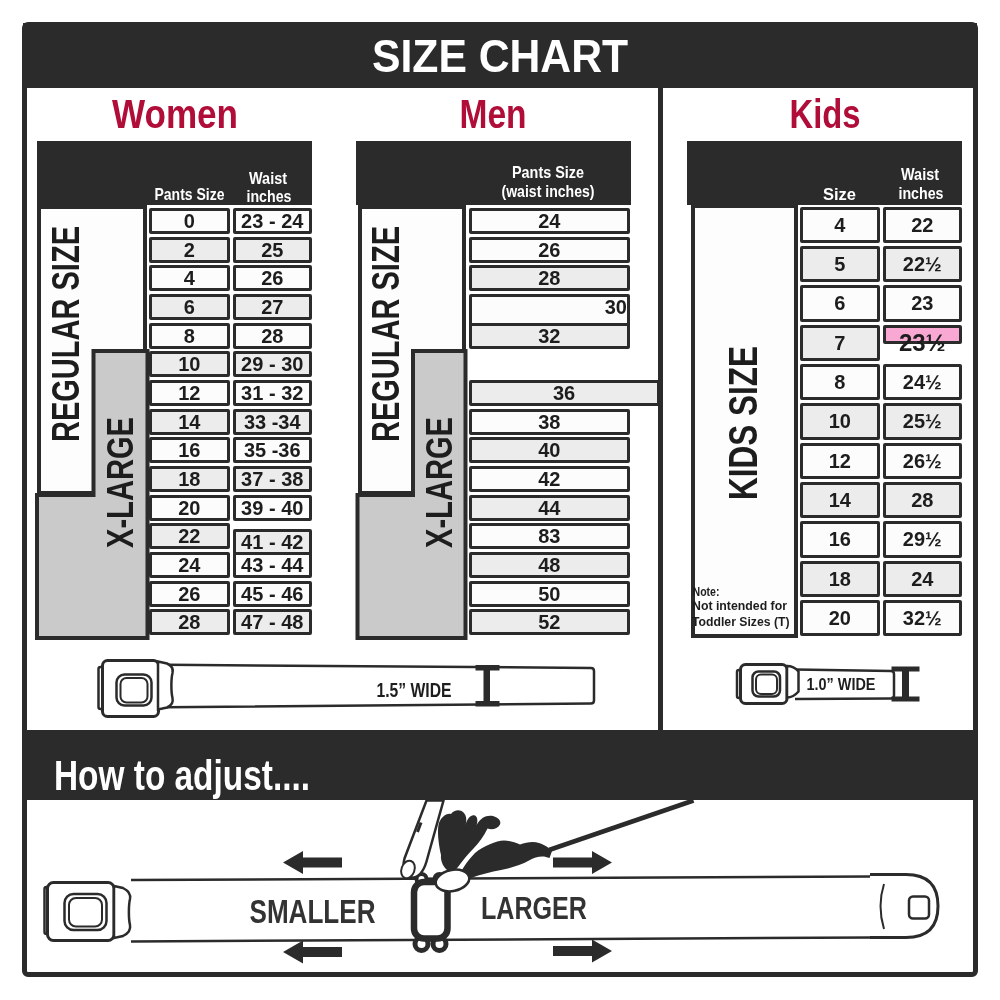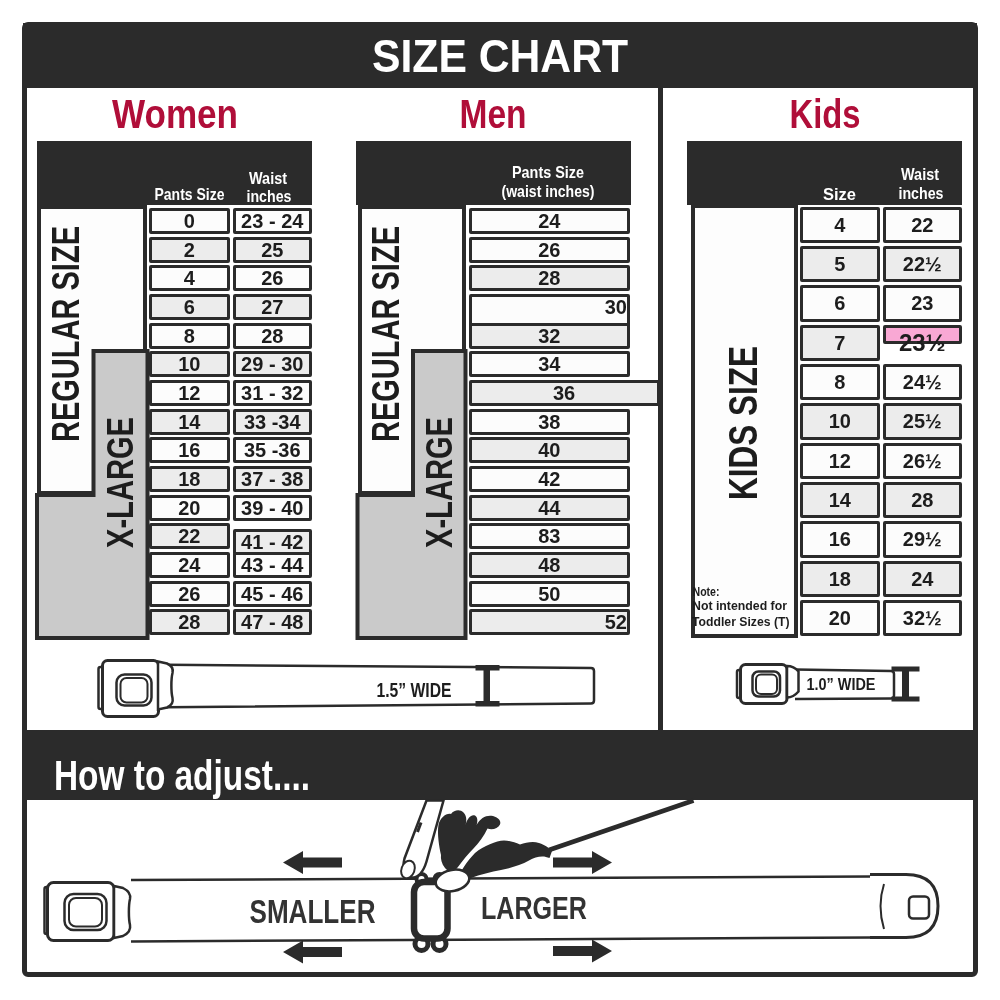--- a/index.html
+++ b/index.html
@@ -51,30 +51,29 @@
 <div class="cell" style="left:232.5px;top:551.9px;width:79.5px;height:26.2px;background:#fcfcfc;font-size:20px;line-height:20.2px;">43 - 44</div>
 <div class="cell" style="left:149px;top:580.6px;width:80.5px;height:26.2px;background:#fcfcfc;font-size:20px;line-height:20.2px;">26</div>
 <div class="cell" style="left:232.5px;top:580.6px;width:79.5px;height:26.2px;background:#fcfcfc;font-size:20px;line-height:20.2px;">45 - 46</div>
 <div class="cell" style="left:149px;top:609.2px;width:80.5px;height:26.2px;background:#ececec;font-size:20px;line-height:20.2px;">28</div>
 <div class="cell" style="left:232.5px;top:609.2px;width:79.5px;height:26.2px;background:#ececec;font-size:20px;line-height:20.2px;">47 - 48</div>
 <div class="cell" style="left:468.5px;top:208.0px;width:161.5px;height:26.2px;background:#fcfcfc;font-size:20px;line-height:20.2px;">24</div>
 <div class="cell" style="left:468.5px;top:236.7px;width:161.5px;height:26.2px;background:#fcfcfc;font-size:20px;line-height:20.2px;">26</div>
 <div class="cell" style="left:468.5px;top:265.3px;width:161.5px;height:26.2px;background:#ececec;font-size:20px;line-height:20.2px;">28</div>
 <div class="cell" style="left:468.5px;top:294.0px;width:161.5px;height:42px;background:#fcfcfc;font-size:20px;line-height:20.2px;text-align:right;">30</div>
 <div class="cell" style="left:468.5px;top:322.6px;width:161.5px;height:26.2px;background:#ececec;font-size:20px;line-height:20.2px;">32</div>
-<div class="cell" style="left:468.5px;top:351.3px;width:161.5px;height:26.2px;background:#fcfcfc;font-size:20px;line-height:20.2px;">34</div>
 <div class="cell" style="left:468.5px;top:380.0px;width:191px;height:26.2px;background:#ececec;font-size:20px;line-height:20.2px;">36</div>
 <div class="cell" style="left:468.5px;top:408.6px;width:161.5px;height:26.2px;background:#fcfcfc;font-size:20px;line-height:20.2px;">38</div>
 <div class="cell" style="left:468.5px;top:437.3px;width:161.5px;height:26.2px;background:#ececec;font-size:20px;line-height:20.2px;">40</div>
 <div class="cell" style="left:468.5px;top:465.9px;width:161.5px;height:26.2px;background:#fcfcfc;font-size:20px;line-height:20.2px;">42</div>
 <div class="cell" style="left:468.5px;top:494.6px;width:161.5px;height:26.2px;background:#ececec;font-size:20px;line-height:20.2px;">44</div>
 <div class="cell" style="left:468.5px;top:523.3px;width:161.5px;height:26.2px;background:#fcfcfc;font-size:20px;line-height:20.2px;">83</div>
 <div class="cell" style="left:468.5px;top:551.9px;width:161.5px;height:26.2px;background:#ececec;font-size:20px;line-height:20.2px;">48</div>
 <div class="cell" style="left:468.5px;top:580.6px;width:161.5px;height:26.2px;background:#fcfcfc;font-size:20px;line-height:20.2px;">50</div>
-<div class="cell" style="left:468.5px;top:609.2px;width:161.5px;height:26.2px;background:#ececec;font-size:20px;line-height:20.2px;text-align:right;">52</div>
+<div class="cell" style="left:468.5px;top:609.2px;width:161.5px;height:26.2px;background:#ececec;font-size:20px;line-height:20.2px;">52</div>
 <div class="cell" style="left:800px;top:206.8px;width:79.5px;height:36.4px;background:#fcfcfc;font-size:20px;line-height:30.4px;">4</div>
 <div class="cell" style="left:882.5px;top:206.8px;width:79.5px;height:36.4px;background:#fcfcfc;font-size:20px;line-height:30.4px;">22</div>
 <div class="cell" style="left:800px;top:246.1px;width:79.5px;height:36.4px;background:#ececec;font-size:20px;line-height:30.4px;">5</div>
 <div class="cell" style="left:882.5px;top:246.1px;width:79.5px;height:36.4px;background:#ececec;font-size:20px;line-height:30.4px;">22½</div>
 <div class="cell" style="left:800px;top:285.4px;width:79.5px;height:36.4px;background:#fcfcfc;font-size:20px;line-height:30.4px;">6</div>
 <div class="cell" style="left:882.5px;top:285.4px;width:79.5px;height:36.4px;background:#fcfcfc;font-size:20px;line-height:30.4px;">23</div>
 <div class="cell" style="left:800px;top:324.8px;width:79.5px;height:36.4px;background:#ececec;font-size:20px;line-height:30.4px;">7</div>
 <div class="cell" style="left:882.5px;top:324.8px;width:79.5px;height:19px;background:#f9a8d4;font-size:24px;line-height:30.4px;">23½</div>
 <div class="cell" style="left:800px;top:364.1px;width:79.5px;height:36.4px;background:#fcfcfc;font-size:20px;line-height:30.4px;">8</div>
 <div class="cell" style="left:882.5px;top:364.1px;width:79.5px;height:36.4px;background:#fcfcfc;font-size:20px;line-height:30.4px;">24½</div>

